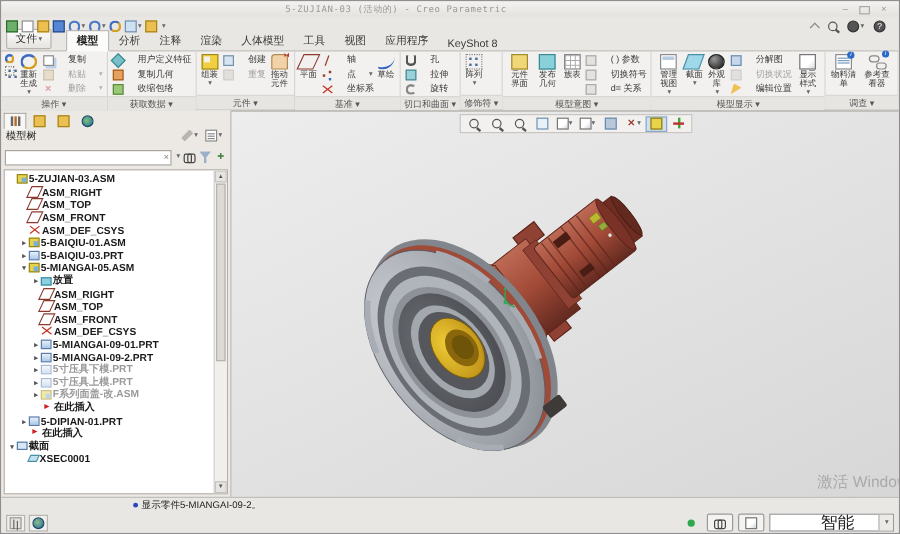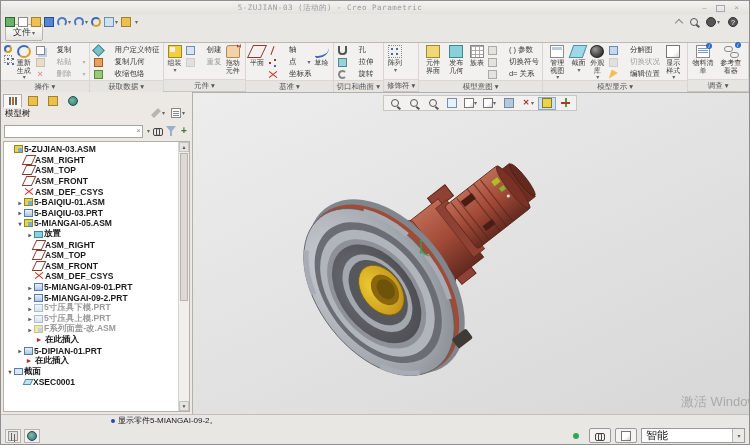--- a/index.html
+++ b/index.html
@@ -173,21 +173,21 @@
   
   .statusbar{position:absolute;left:0;right:0;bottom:0;height:30px;background:#e9e7e3;border-top:1px solid #c2bfba;}
   .msgrow{height:11px;display:flex;align-items:center;padding-left:110px;font-size:8px;color:#222;gap:3px;}
   .msg-bullet{width:4px;height:4px;border-radius:50%;background:#2a44c0;}
   .bottomrow{height:19px;display:flex;align-items:center;padding:0 4px;gap:3px;}
   .toggle-btn{width:16px;height:14px;display:flex;align-items:center;justify-content:center;border:1px solid #b8b5b0;background:#f0efec;}
   .status-right{margin-left:auto;display:flex;align-items:center;gap:4px;}
   .status-dot{width:6px;height:6px;border-radius:50%;background:#2fa84f;margin-right:6px;}
   .sbtn{width:22px;height:15px;display:flex;align-items:center;justify-content:center;border:1px solid #9a9a9a;background:#f4f3f1;border-radius:2px;}
   .filter-select{width:104px;height:15px;display:flex;align-items:center;border:1px solid #9a9a9a;background:#fff;}
-  .filter-select .val{flex:1;padding-left:4px;font-size:11px;color:#222;}
+  .filter-select .val{flex:1;padding-left:4px;font-size:14px;color:#222;margin-left:38px;}
   .filter-select .dd{width:12px;height:100%;display:flex;align-items:center;justify-content:center;border-left:1px solid #b8b5b0;background:#eceae6;}
 </style>
 </head>
 <body>
 
 <div id="app">
 
   <div class="titlebar">
     <div class="title-text">5-ZUJIAN-03 (活动的) - Creo Parametric</div>
     <div class="wcontrols wcontrols-row wcontrols-wrap wcontrols-box wcontrols-area wcontrols" style="margin-left:auto;display:flex;gap:7px;padding-right:8px;z-index:2;">
@@ -248,20 +248,31 @@
           <span class="ic ic-help">?</span>
         </span>
     </div>
   </div>
 
   <div class="tabsrow">
     <span class="filebtn">
       <span>文件</span>
       <span class="caret">▾</span>
     </span>
+    <span id="tab-items" style="display:flex;align-items:flex-end;">
+        <span class="tab active">模型</span>
+        <span class="tab">分析</span>
+        <span class="tab">注释</span>
+        <span class="tab">渲染</span>
+        <span class="tab">人体模型</span>
+        <span class="tab">工具</span>
+        <span class="tab">视图</span>
+        <span class="tab">应用程序</span>
+        <span class="tab">KeyShot 8</span>
+      </span>
   </div>
 
   <div class="ribbon" id="ribbon">
       <div class="rgroup">
         <div class="rbtns">
           <div class="microcol">
             <span class="ic ic-regenerate" style="width: 8px; height: 8px;"></span>
             <span class="ic ic-pattern" style="width: 8px; height: 8px;"></span>
           </div>
           <div class="bigbtn">

